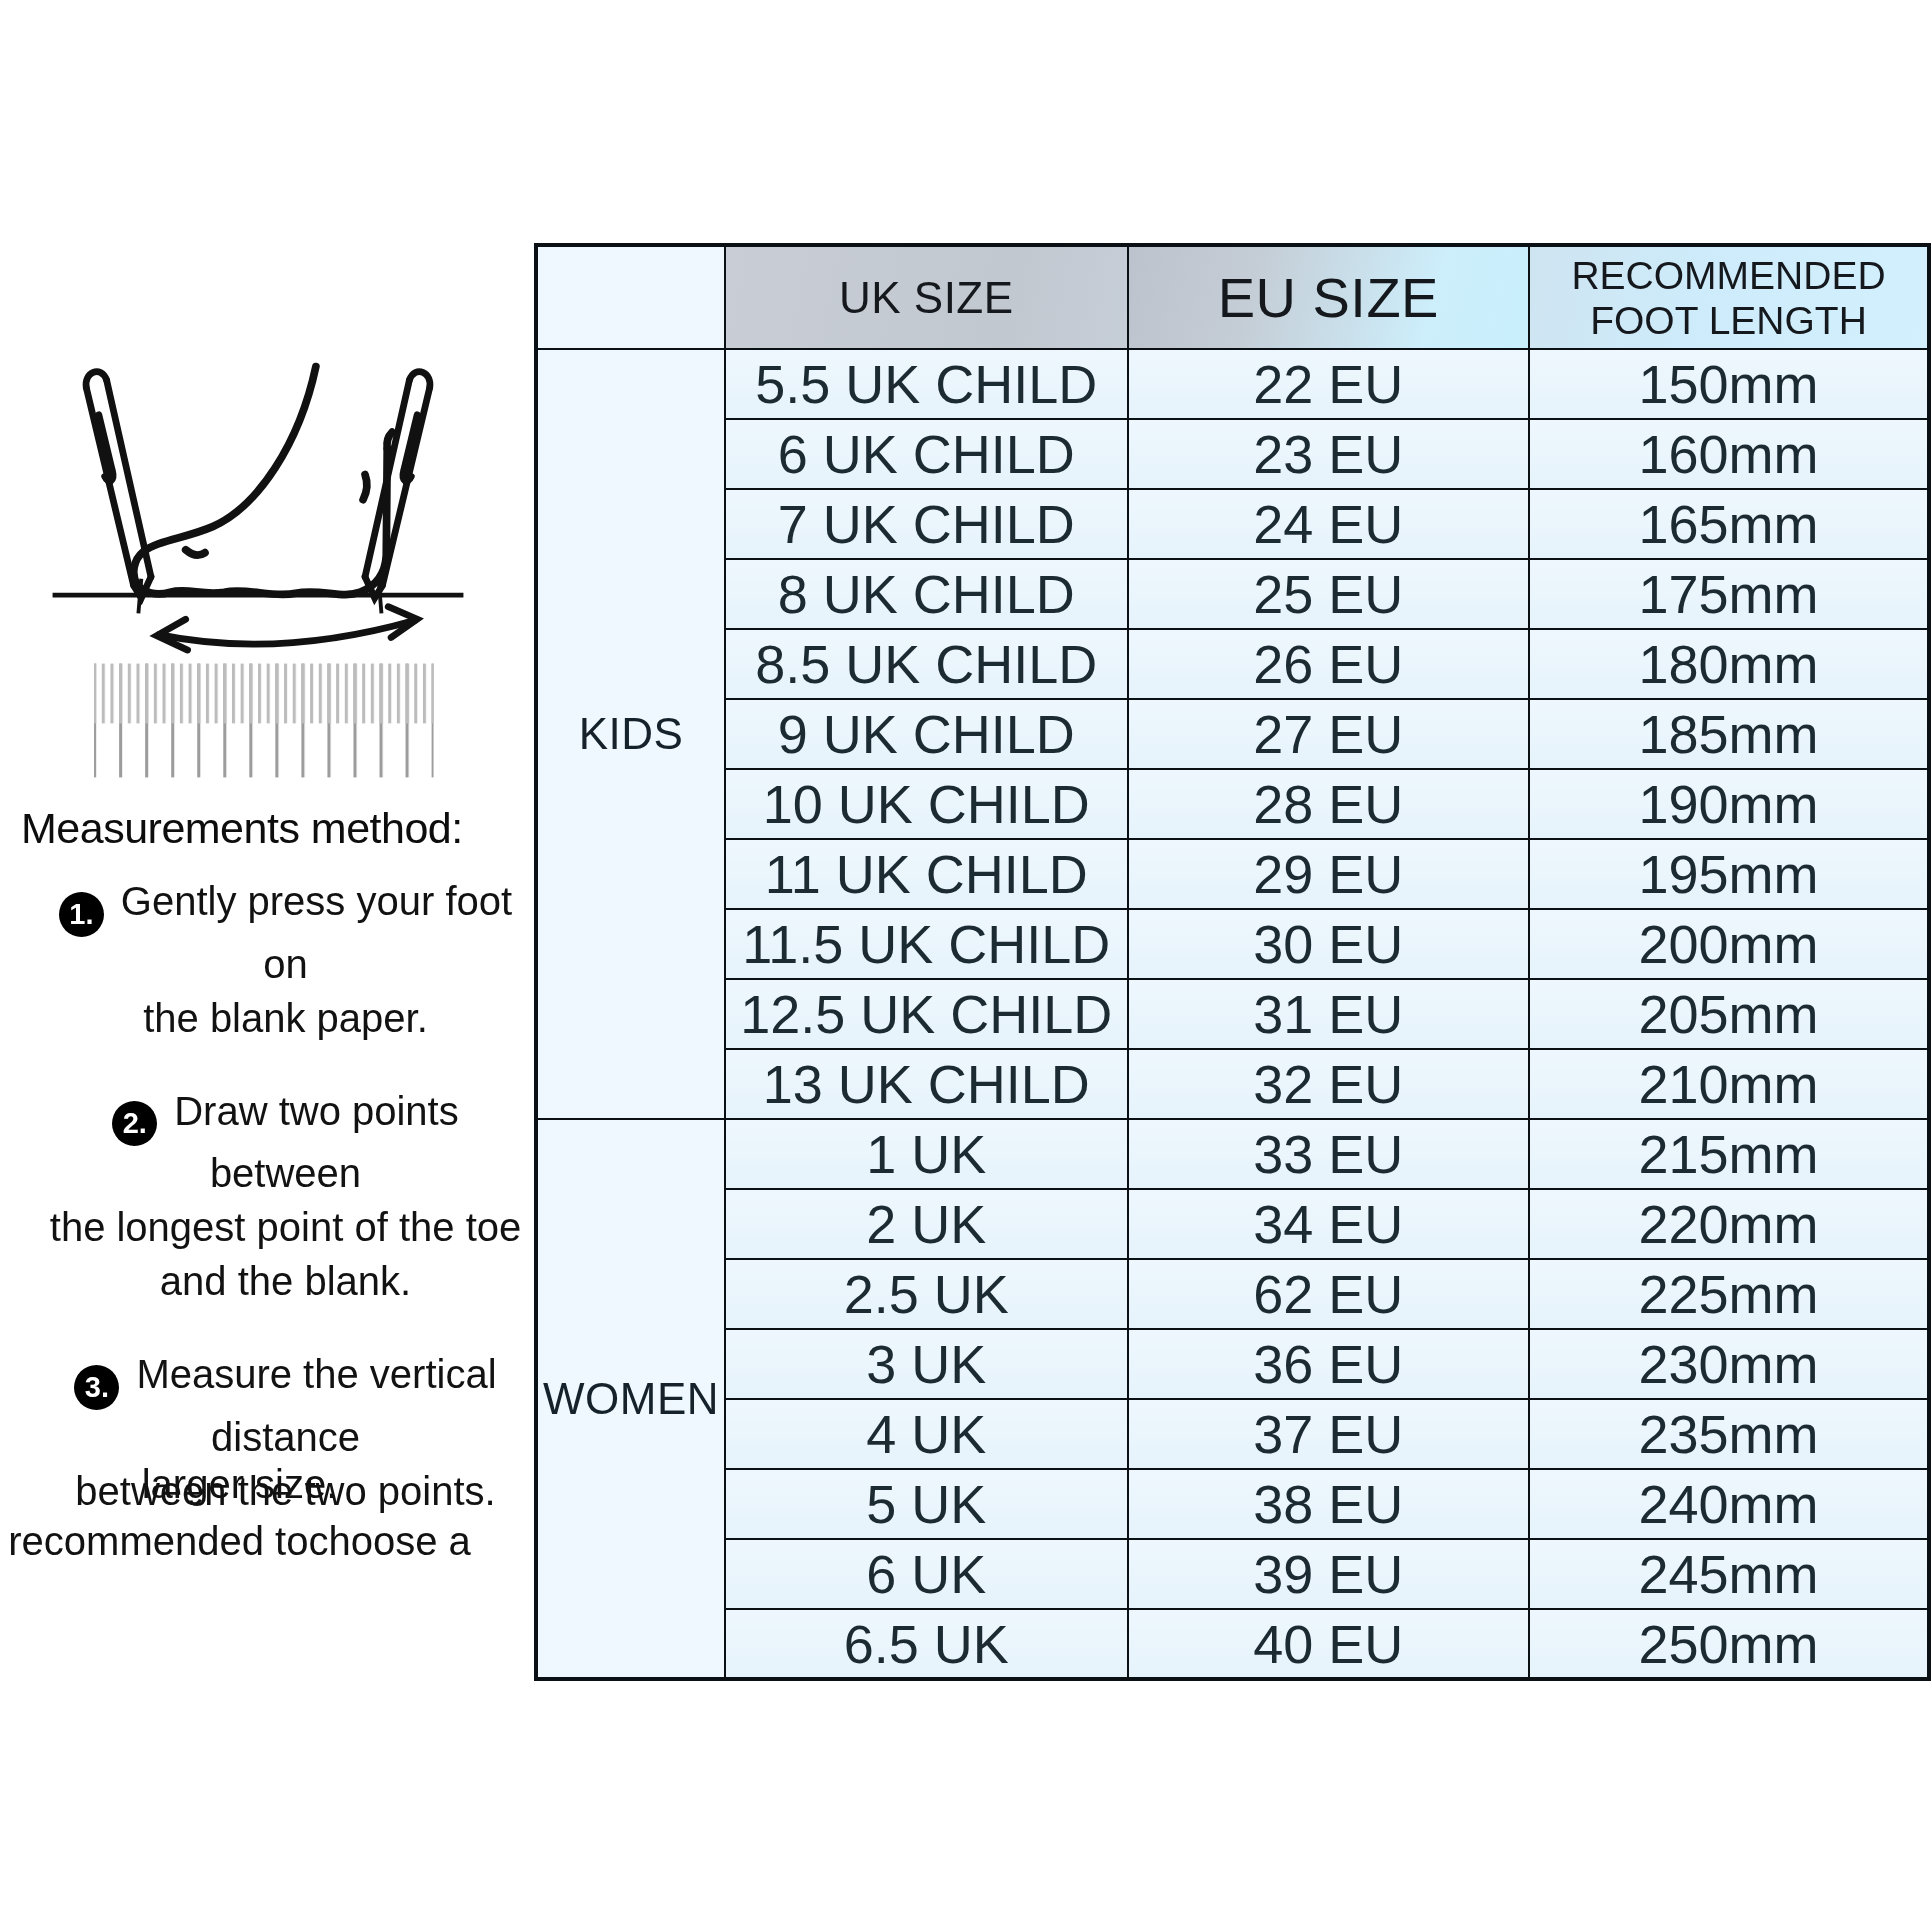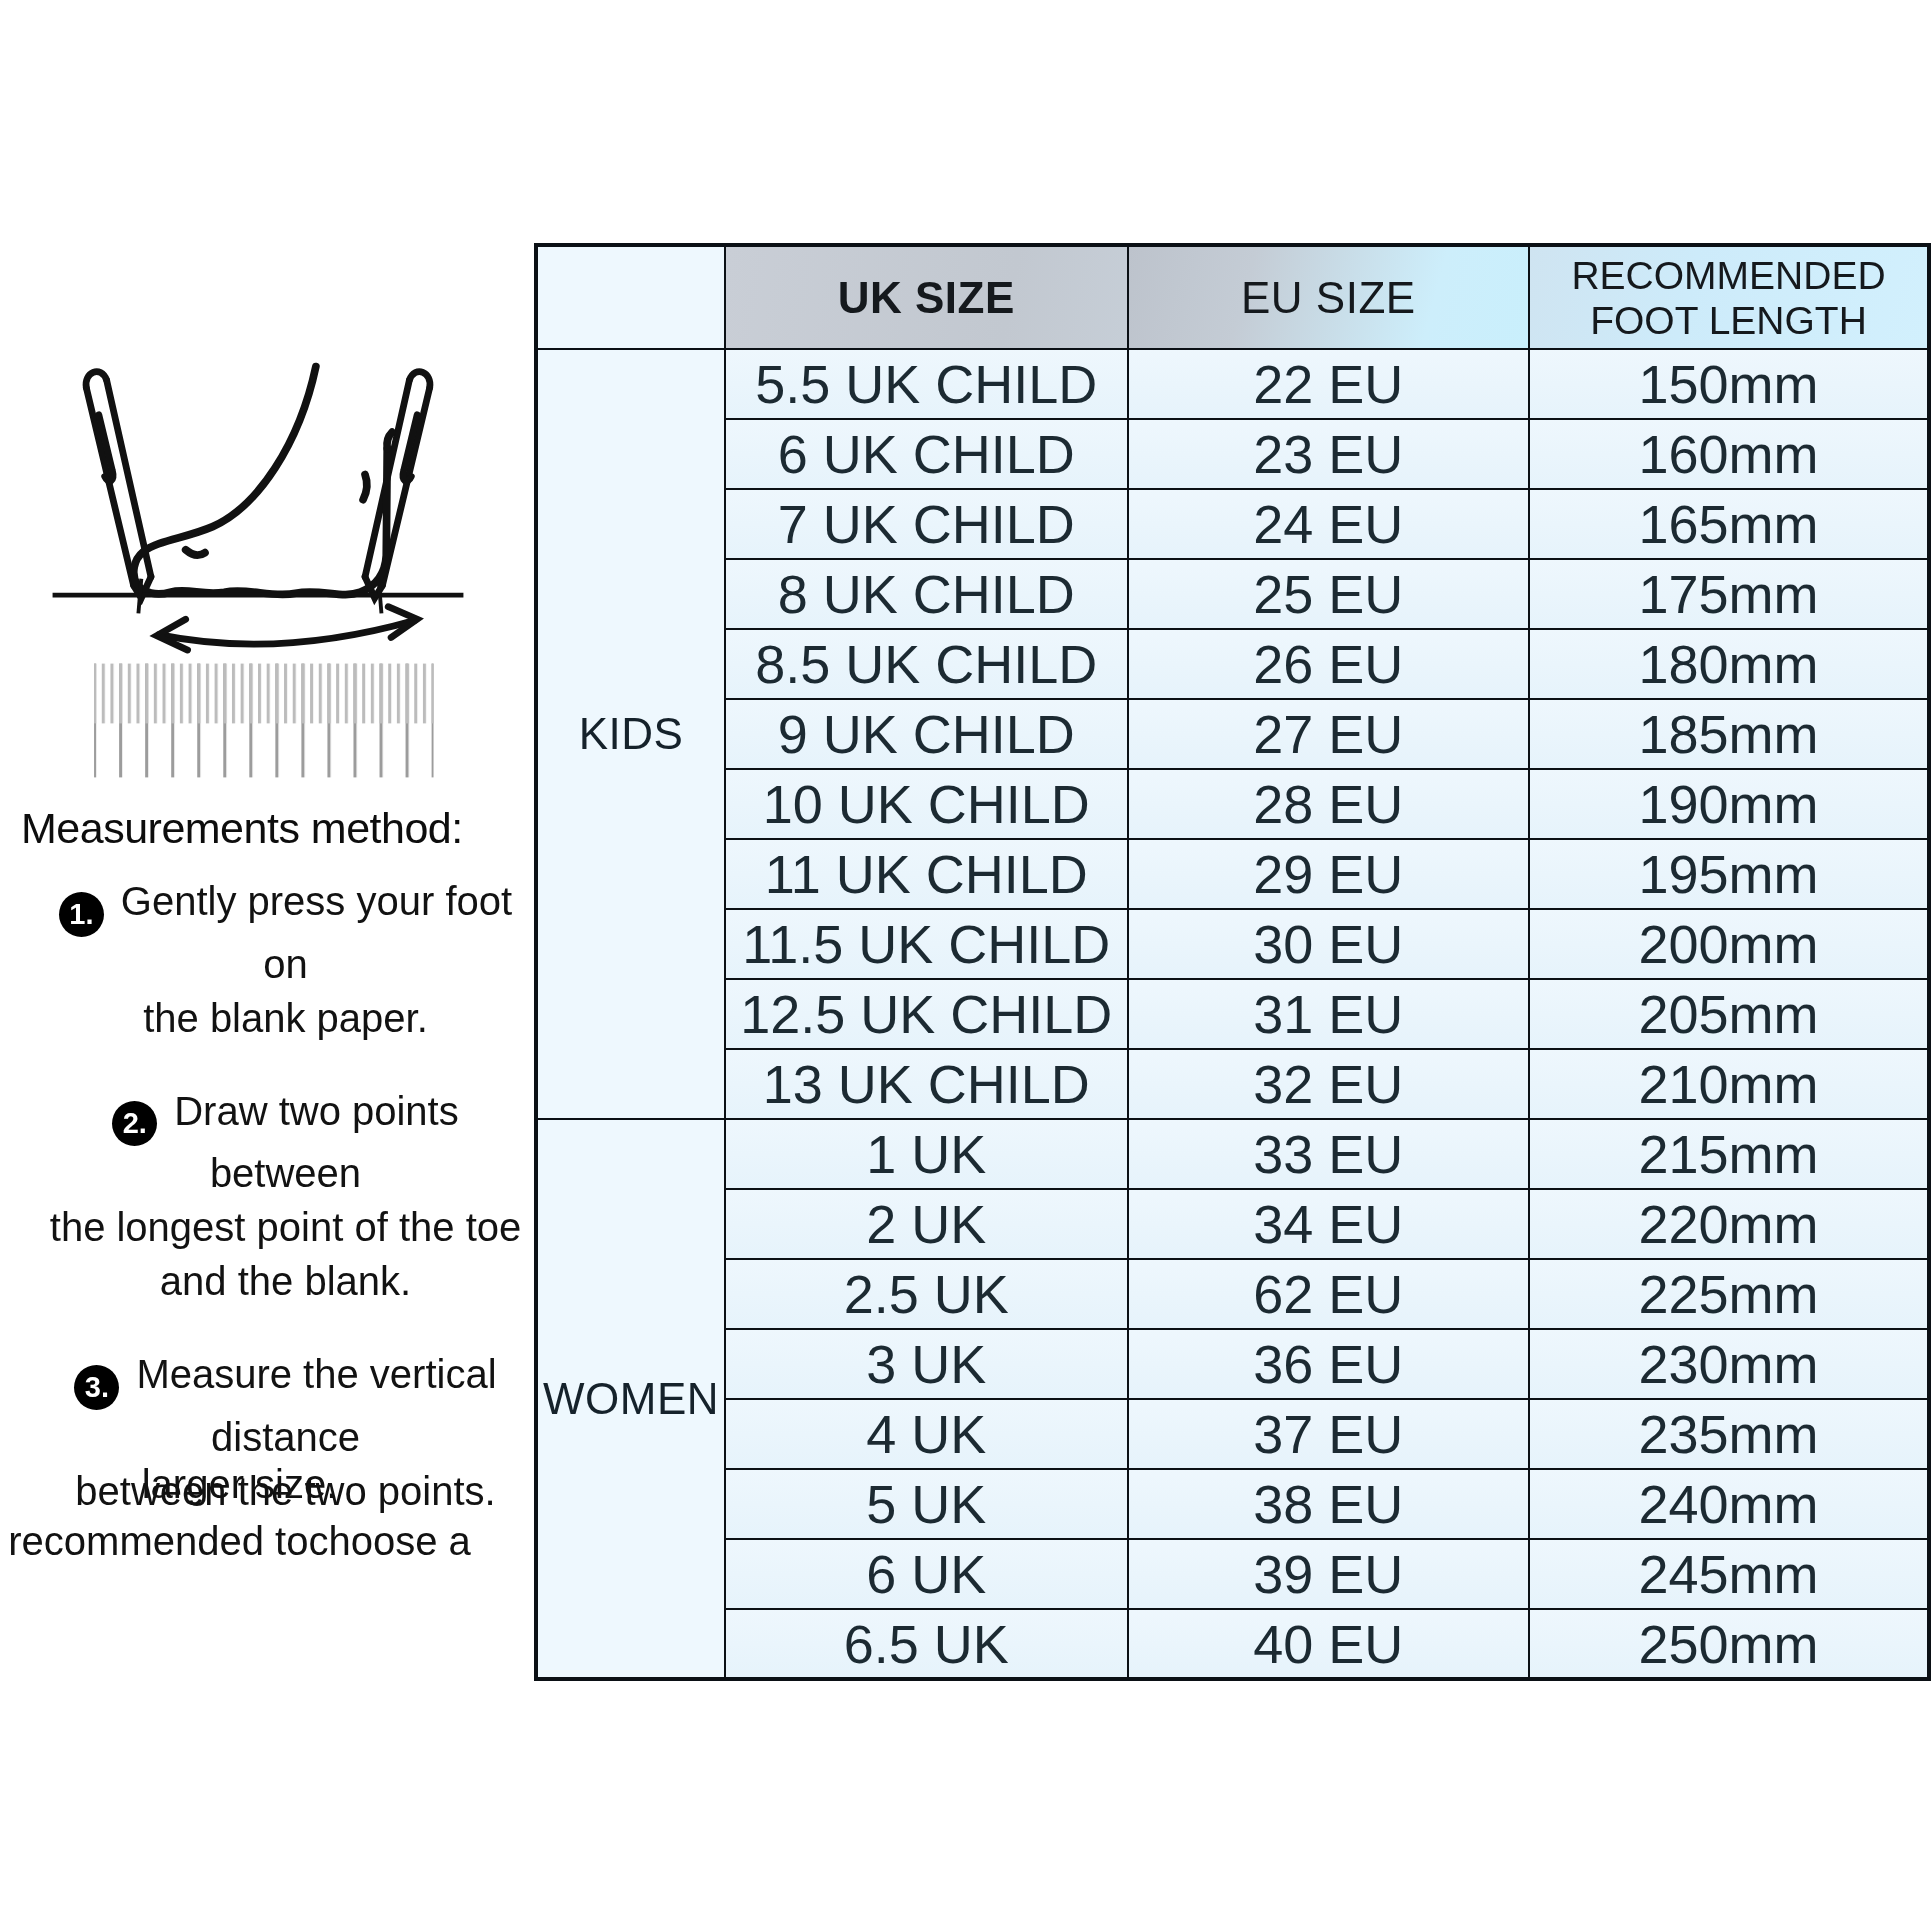--- a/index.html
+++ b/index.html
@@ -26,23 +26,23 @@
   .size-table col.c0{width:189px;}
   .size-table col.c1{width:403px;}
   .size-table col.c2{width:402px;}
   .size-table col.c3{width:400px;}
   .size-table th,.size-table td{border:2.9px solid #0b1015;text-align:center;
               vertical-align:middle;overflow:hidden;}
   .hrow{height:104px;}
   .drow{height:70px;}
   th.ghead{background:#eef8fe;}
   th.uk{background:linear-gradient(100deg,#c9ced6 0%,#c2c8d0 70%,#c6ced7 100%);
-        font-size:44px;font-weight:bold;color:#15191d;letter-spacing:0.5px;}
+        font-size:44px;font-weight:normal;color:#15191d;letter-spacing:0.5px;}
   th.eu{background:linear-gradient(105deg,#bdc3cc 0%,#c4ccd5 30%,#cdeefb 75%,#c9effc 100%);
-        font-size:44px;font-weight:normal;color:#15191d;letter-spacing:0.5px;}
+        font-size:56px;font-weight:normal;color:#15191d;letter-spacing:0.5px;}
   th.rec{background:linear-gradient(105deg,#cfe4f1 0%,#cdebfa 40%,#d2f0fd 100%);
         font-size:39px;font-weight:normal;color:#15191d;line-height:45px;
         padding:0 27px;}
   td.glabel{background:#eef8fe;font-size:44px;color:#15222b;letter-spacing:0.5px;}
   td.cell{background:linear-gradient(180deg,#eef7fd 0%,#e6f3fb 100%);
           font-size:54px;color:#1c2a32;}
 </style>
 </head>
 <body>
 

